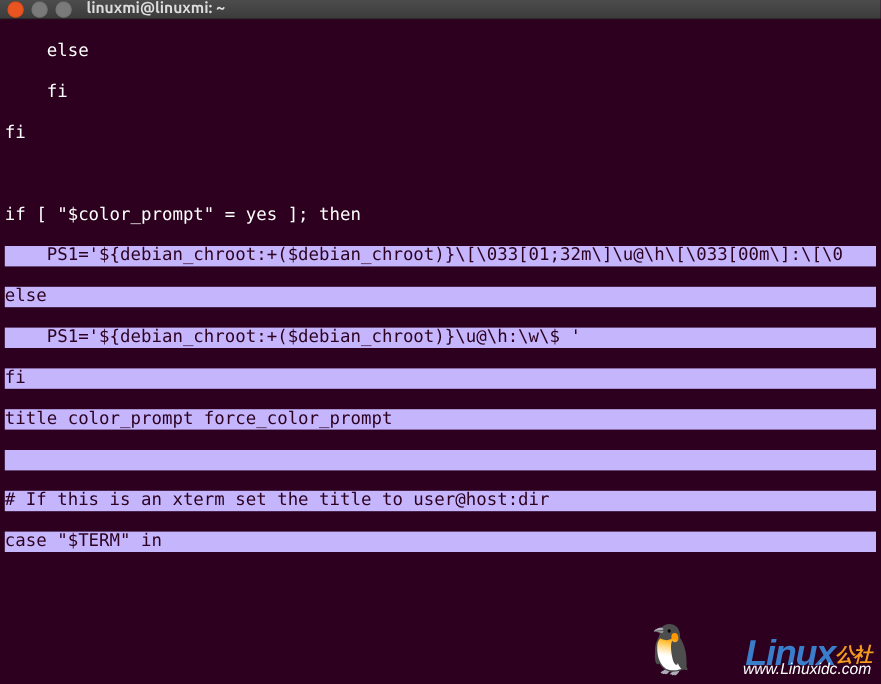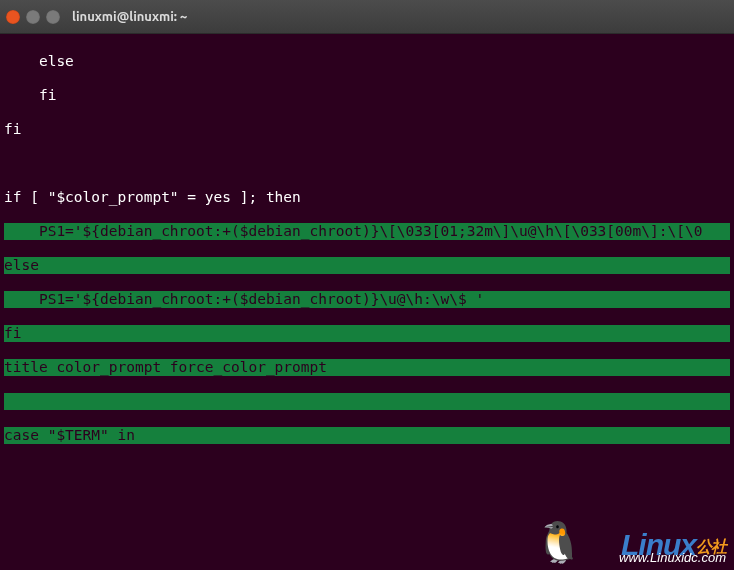--- a/index.html
+++ b/index.html
@@ -8,21 +8,21 @@
     height: 570px;
     background: #2c001e;
     font-family: "DejaVu Sans Mono", "Liberation Mono", monospace;
     font-size: 14.5px;
     line-height: 17px;
     color: #ffffff;
     overflow: hidden;
     position: relative;
   }
   .titlebar {
-    height: 34px;
+    height: 16px;
     background: linear-gradient(to bottom, #4c4c4c, #3c3c3c);
     display: flex;
     align-items: center;
     padding: 0 6px;
     border-bottom: 1px solid #2b2b2b;
   }
   .win-btn {
     width: 14px; height: 14px;
     border-radius: 50%;
     margin-right: 6px;
@@ -39,21 +39,21 @@
     font-weight: bold;
     margin-left: 6px;
   }
   .term {
     padding: 2px 4px;
     white-space: pre;
     color: #ffffff;
     position: relative;
   }
   .hl {
-    background: #15803d;
+    background: #c4b5fd;
     color: #2c001e;
   }
   .line { display: block; min-height: 17px; }
   .watermark {
     position: absolute;
     right: 8px;
     bottom: 4px;
     text-align: right;
     font-family: Arial, sans-serif;
     color: #fff;
@@ -87,20 +87,21 @@
 <span class="line">    fi</span>
 <span class="line">fi</span>
 <span class="line"></span>
 <span class="line">if [ "$color_prompt" = yes ]; then</span>
 <span class="line hl">    PS1='${debian_chroot:+($debian_chroot)}\[\033[01;32m\]\u@\h\[\033[00m\]:\[\0</span>
 <span class="line hl">else</span>
 <span class="line hl">    PS1='${debian_chroot:+($debian_chroot)}\u@\h:\w\$ '</span>
 <span class="line hl">fi</span>
 <span class="line hl">title color_prompt force_color_prompt</span>
 <span class="line hl"></span>
+<span class="line hl"># If this is an xterm set the title to user@host:dir</span>
 <span class="line hl">case "$TERM" in</span>
 
 
 
 
 
 
 
 
 

